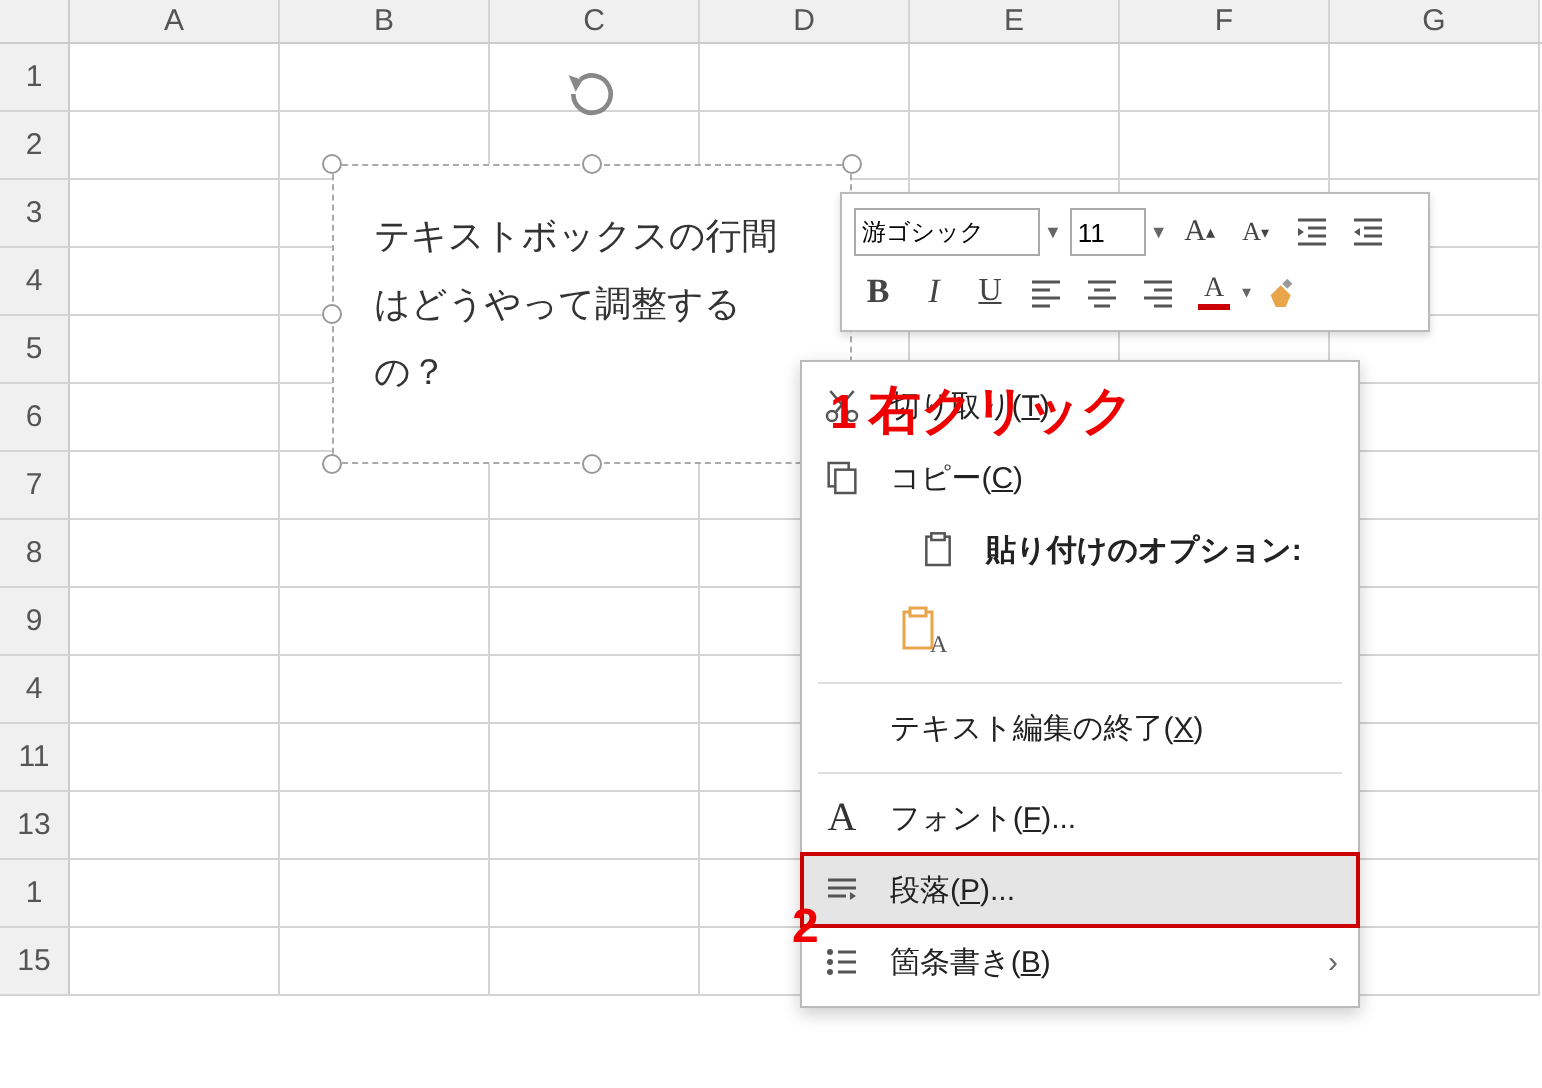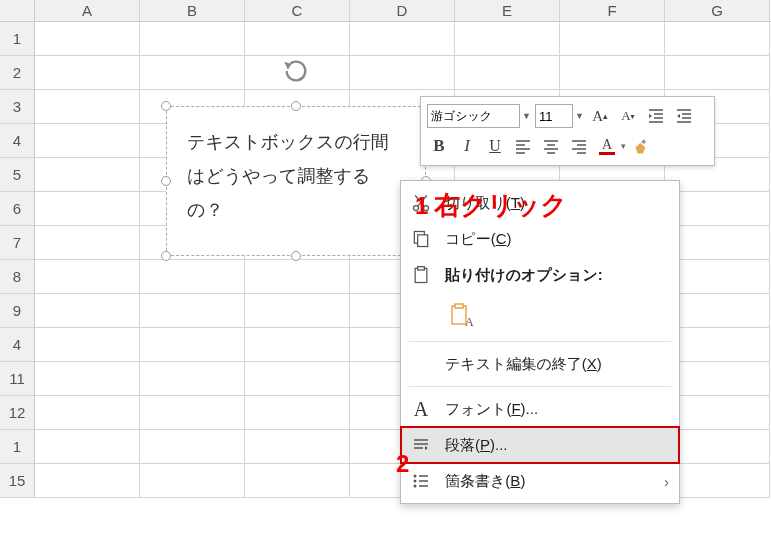--- a/index.html
+++ b/index.html
@@ -6,21 +6,21 @@
     body { font-family: "Yu Gothic", "Meiryo", sans-serif; background: #fff; width: 771px; height: 544px; position: relative; overflow: hidden; }
     
     .grid { position: absolute; top: 0; left: 0; width: 100%; height: 100%; }
     .col-headers { display: flex; height: 22px; border-bottom: 1px solid #ccc; }
     .corner { width: 35px; border-right: 1px solid #ccc; background: #f0f0f0; }
     .col-h { flex: 0 0 105px; text-align: center; font-size: 15px; color: #555; border-right: 1px solid #d4d4d4; background: #f0f0f0; line-height: 22px; }
     .row { display: flex; height: 34px; }
     .row-h { width: 35px; text-align: center; font-size: 15px; color: #555; border-right: 1px solid #ccc; border-bottom: 1px solid #d4d4d4; background: #f0f0f0; line-height: 34px; }
     .cell { flex: 0 0 105px; border-right: 1px solid #d4d4d4; border-bottom: 1px solid #d4d4d4; }
     
-    .textbox { position: absolute; left: 166px; top: 106px; width: 260px; height: 150px; border: 1.5px dashed #aaa; background: #fff; padding: 18px 20px; font-size: 18px; line-height: 1.9; color: #333; }
+    .textbox { position: absolute; left: 166px; top: 82px; width: 260px; height: 150px; border: 1.5px dashed #aaa; background: #fff; padding: 18px 20px; font-size: 18px; line-height: 1.9; color: #333; }
     .handle { position: absolute; width: 10px; height: 10px; background: #fff; border: 1.5px solid #999; border-radius: 50%; }
     .h-tl { left: -6px; top: -6px; }
     .h-tm { left: 50%; top: -6px; margin-left: -5px; }
     .h-tr { right: -6px; top: -6px; }
     .h-ml { left: -6px; top: 50%; margin-top: -5px; }
     .h-mr { right: -6px; top: 50%; margin-top: -5px; }
     .h-bl { left: -6px; bottom: -6px; }
     .h-bm { left: 50%; bottom: -6px; margin-left: -5px; }
     .h-br { right: -6px; bottom: -6px; }
     .rot { position: absolute; left: 50%; top: -50px; margin-left: -14px; width: 28px; height: 28px; color: #888; }
@@ -39,21 +39,21 @@
     
     .ctx-menu { position: absolute; left: 400px; top: 180px; width: 280px; background: #fff; border: 1px solid #bbb; box-shadow: 0 3px 8px rgba(0,0,0,0.2); padding: 4px 0; }
     .ctx-item { display: flex; align-items: center; height: 36px; padding: 0 10px 0 8px; font-size: 15px; color: #222; gap: 12px; cursor: pointer; }
     .ctx-item.highlighted { background: #e5e5e5; outline: 2px solid #c00; outline-offset: -1px; text-align: center; }
     .ctx-icon { width: 24px; height: 24px; display: flex; align-items: center; justify-content: center; color: #555; flex-shrink: 0; }
     .ctx-label u { text-decoration: underline; }
     .ctx-arrow { margin-left: auto; color: #666; }
     .ctx-sep { height: 1px; background: #e0e0e0; margin: 4px 8px; }
     .paste-opt { padding-left: 44px; height: 44px; display: flex; align-items: center; }
     .paste-btn { width: 34px; height: 34px; border: 1px solid transparent; display: flex; align-items: center; justify-content: center; }
-    .ctx-header { font-weight: bold; }
+    .ctx-header { font-weight: bold; margin-left: 48px; }
     
     .callout { position: absolute; font-size: 24px; font-weight: bold; color: #e00; z-index: 50; }
     .callout-1 { left: 415px; top: 188px; }
     .callout-1 .txt { font-size: 26px; margin-left: 6px; }
     .callout-2 { left: 396px; top: 450px; }
     
     svg { display: block; }
   </style>
 </head>
 <body>
@@ -174,21 +174,21 @@
         <div class="row-h">11</div>
         <div class="cell"></div>
         <div class="cell"></div>
         <div class="cell"></div>
         <div class="cell"></div>
         <div class="cell"></div>
         <div class="cell"></div>
         <div class="cell"></div>
       </div>
       <div class="row">
-        <div class="row-h">12</div>
+        <div class="row-h">13</div>
         <div class="cell"></div>
         <div class="cell"></div>
         <div class="cell"></div>
         <div class="cell"></div>
         <div class="cell"></div>
         <div class="cell"></div>
         <div class="cell"></div>
       </div>
       <div class="row">
         <div class="row-h">1</div>

